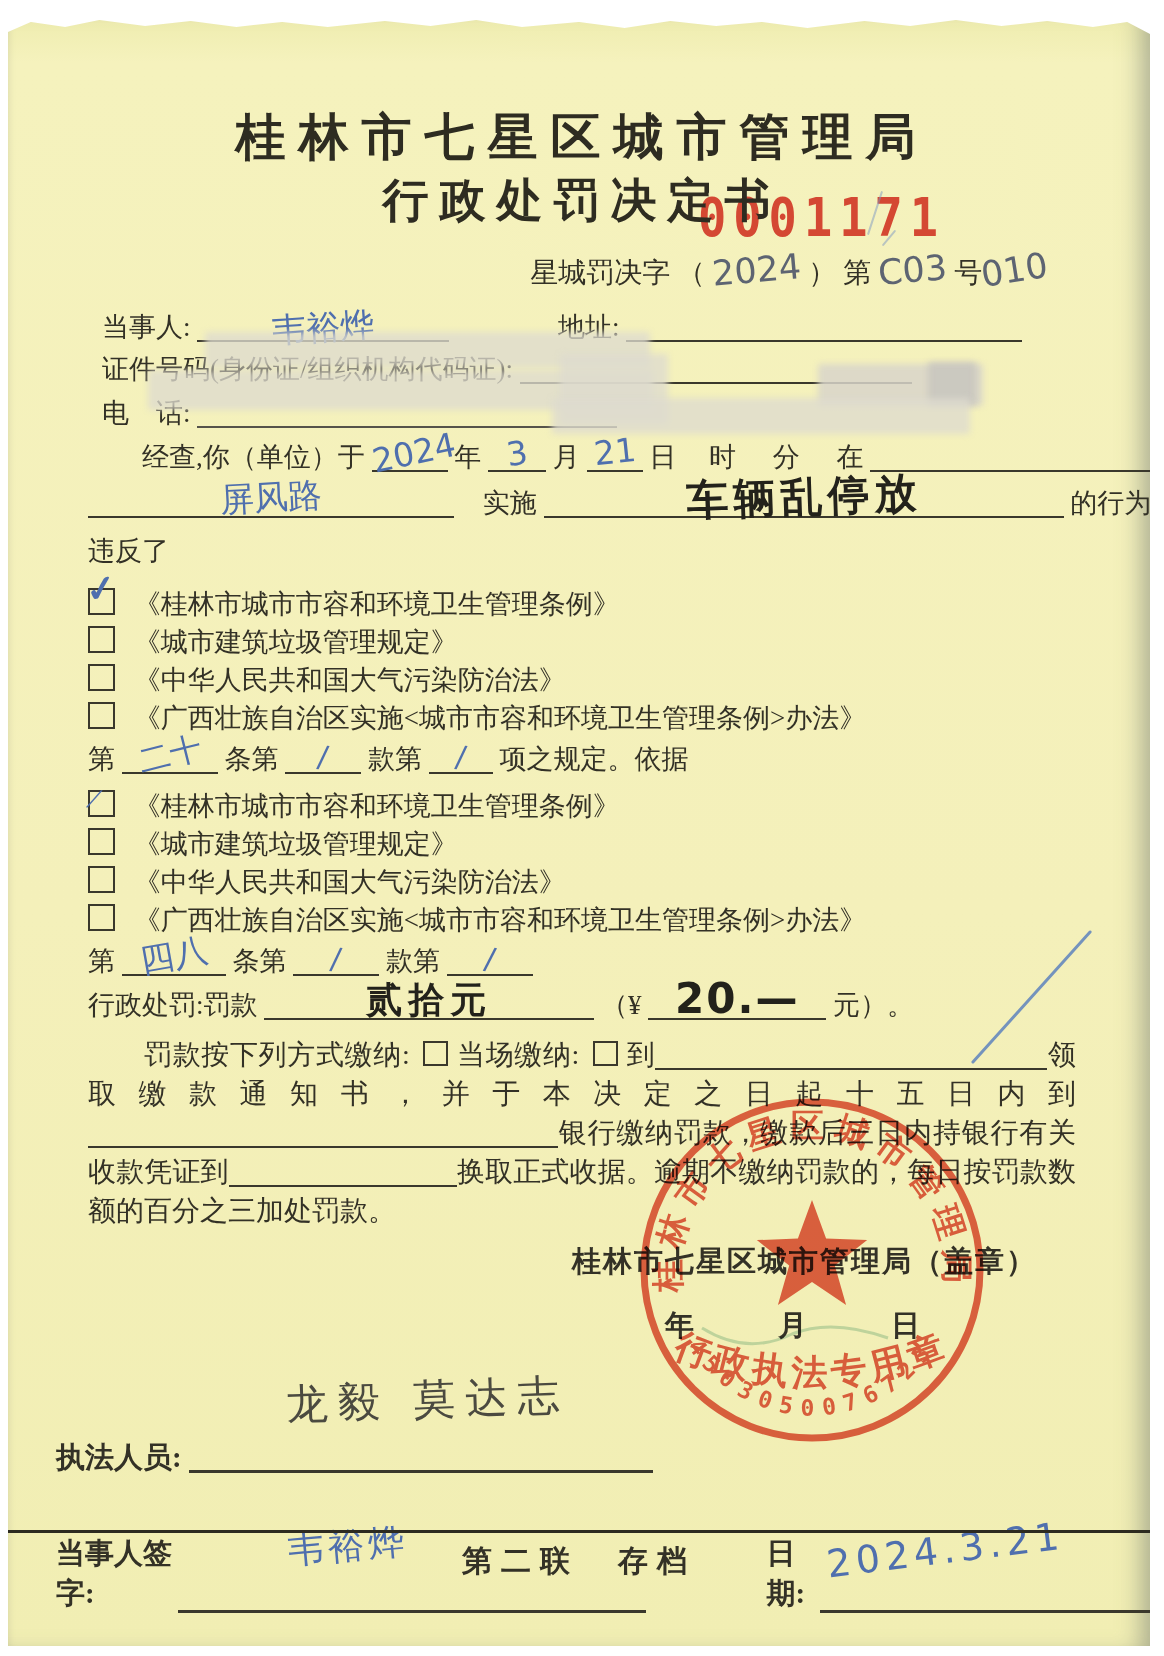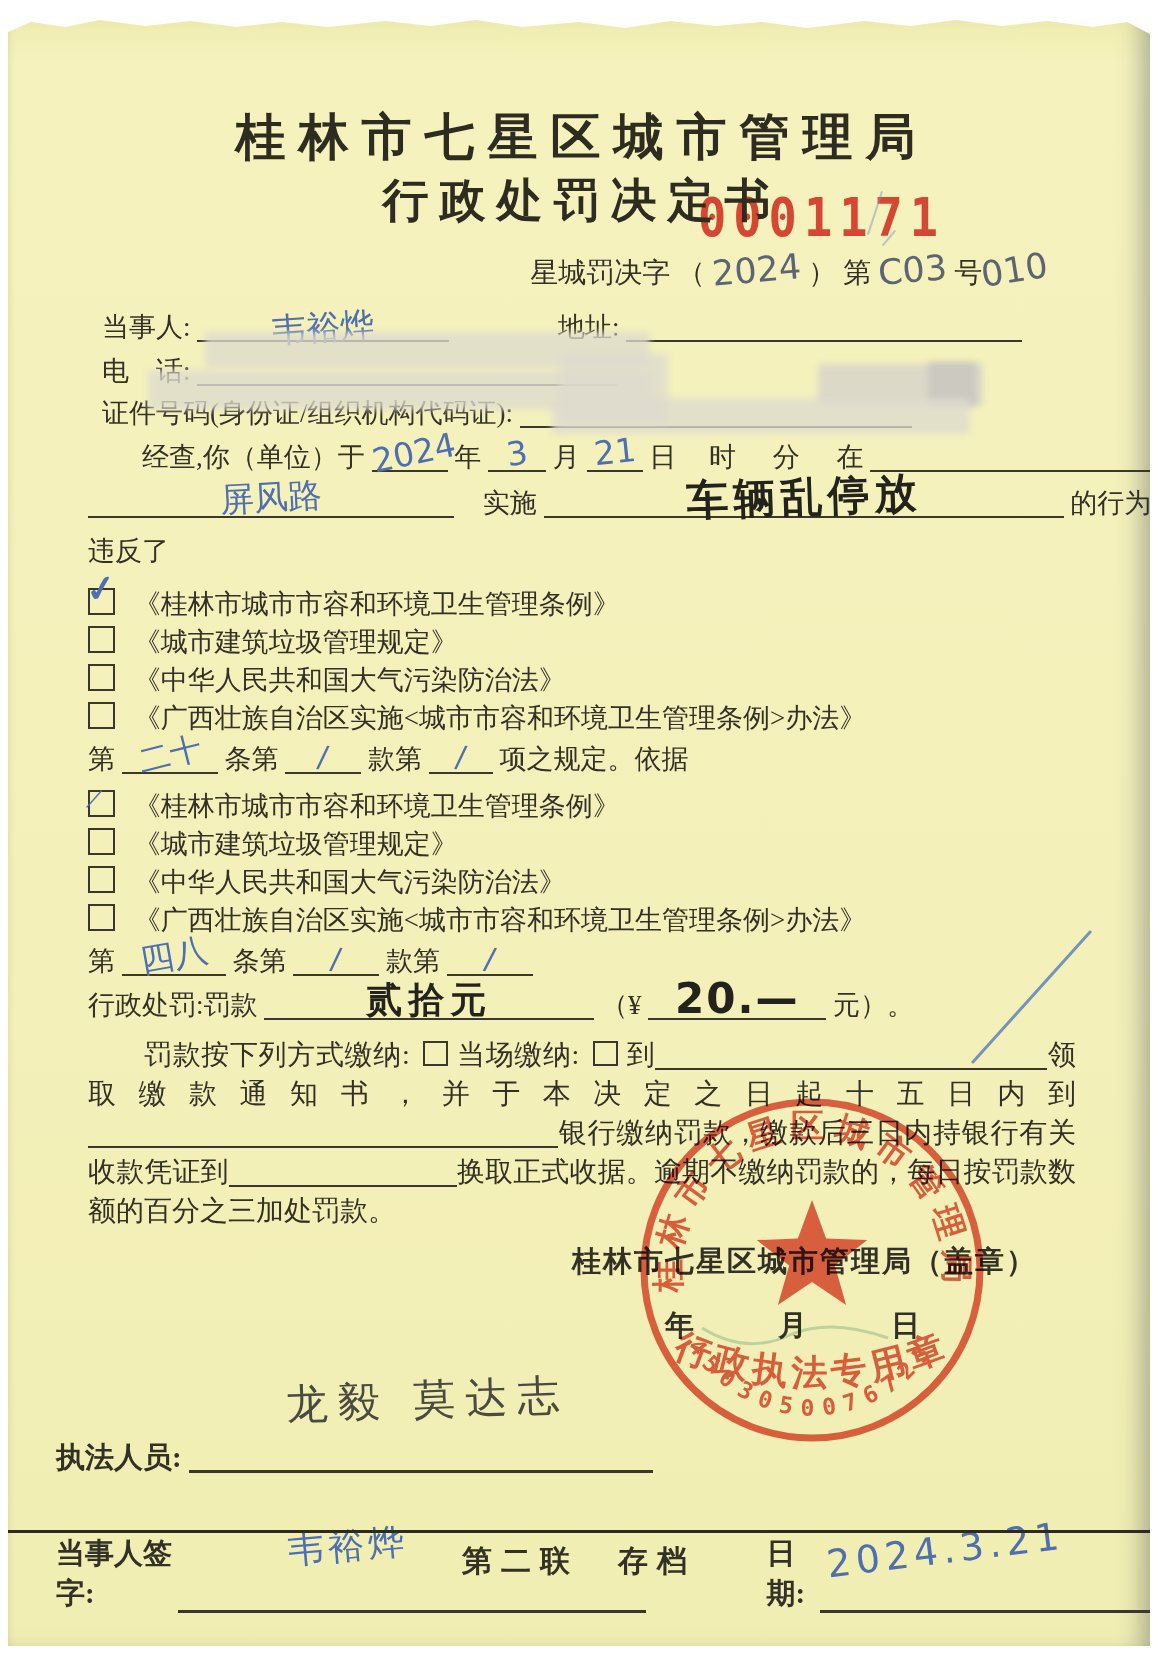--- a/index.html
+++ b/index.html
@@ -84,28 +84,28 @@
 
     <div class="row" style="margin-top:14px;padding-left:14px;">
       <span>当事人:</span>
       <span class="bl" style="width:252px;">
         <span class="over hw hw-blue" style="font-size:34px;transform:rotate(-4deg);">韦裕烨</span>
       </span>
       <span style="margin-left:102px;">地址:</span>
       <span class="bl" style="width:396px;"></span>
     </div>
 
+    <div class="row" style="margin-top:2px;padding-left:14px;">
+      <span>证件号码(身份证/组织机构代码证):</span>
+      <span class="bl" style="width:392px;"></span>
+    </div>
+
     <div class="row" style="margin-top:4px;padding-left:14px;">
       <span>电　话:</span>
       <span class="bl" style="width:420px;border-bottom-color:#55534a;"></span>
-    </div>
-
-    <div class="row" style="margin-top:2px;padding-left:14px;">
-      <span>证件号码(身份证/组织机构代码证):</span>
-      <span class="bl" style="width:392px;"></span>
     </div>
 
     <div class="row indent" style="margin-top:4px;">
       <span>经查,你（单位）于</span>
       <span class="bl" style="width:76px;">
         <span class="over hw hw-blue" style="font-size:33px;transform:rotate(-12deg);bottom:0;">2024</span>
       </span>
       <span>年</span>
       <span class="bl" style="width:58px;">
         <span class="over hw hw-blue" style="font-size:33px;transform:rotate(-8deg);bottom:0;">3</span>

